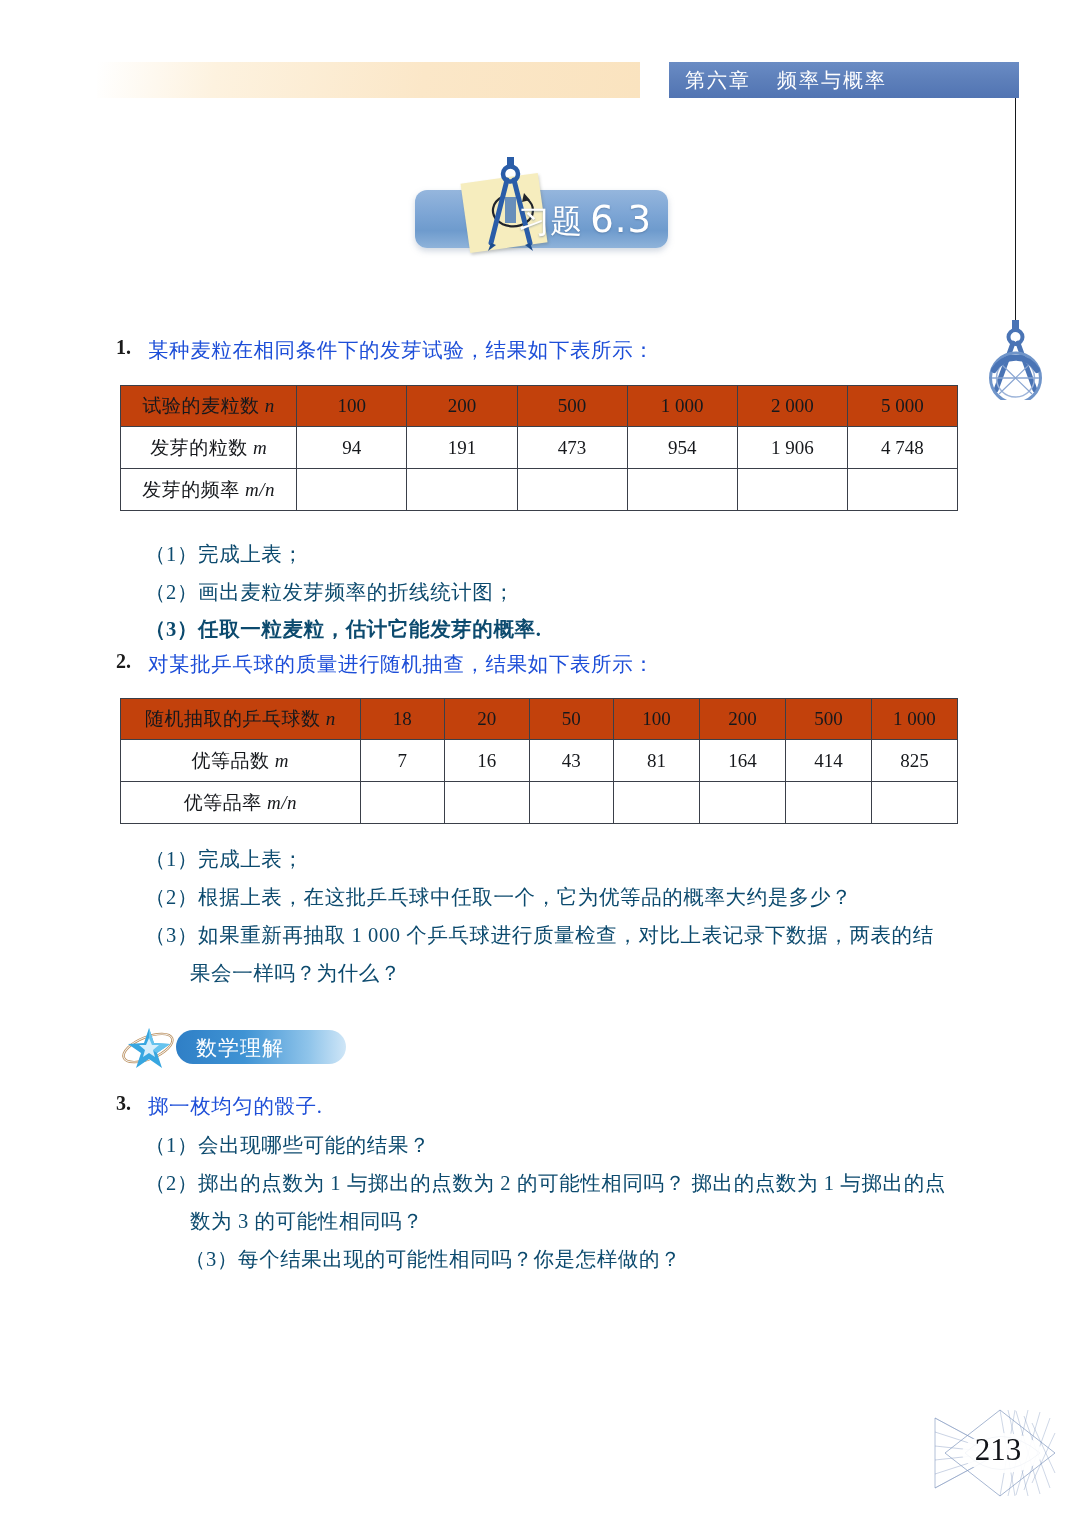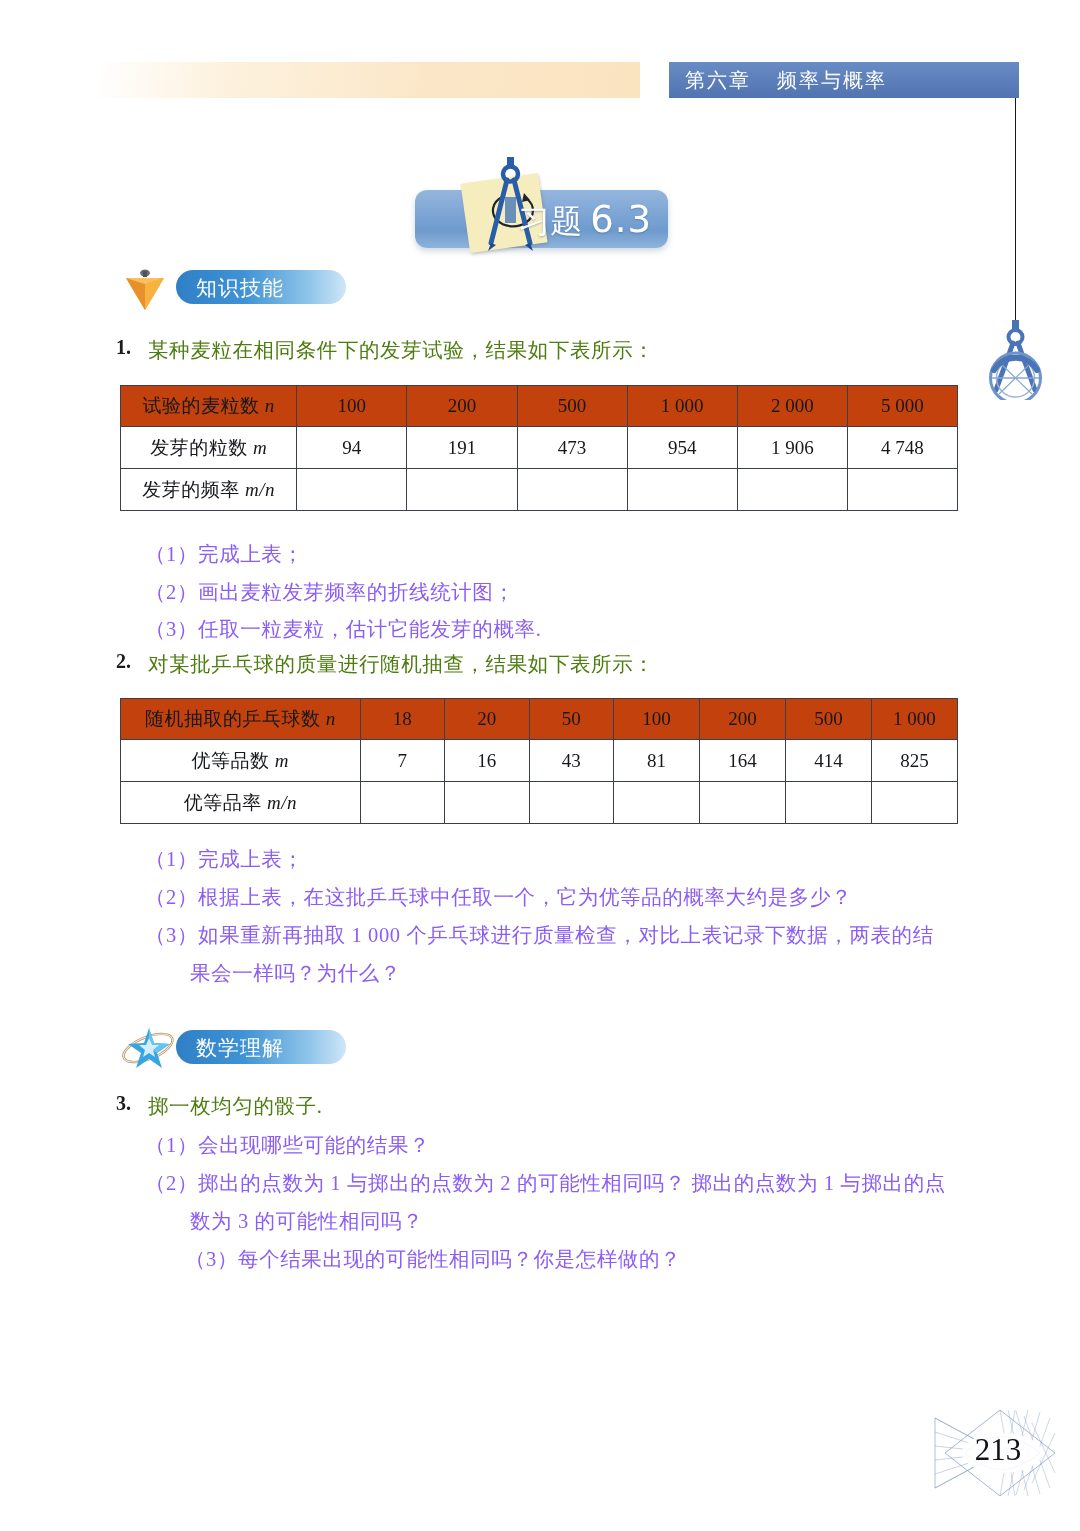--- a/index.html
+++ b/index.html
@@ -149,29 +149,29 @@
   .q-num {
     position: absolute;
     font-weight: bold;
     font-size: 20px;
     font-family: "Liberation Serif", serif;
     color: #1b1b1b;
   }
   .q-text {
     position: absolute;
     font-size: 20.5px;
-    color: #4d7c0f;
+    color: #1d4ed8;
     letter-spacing: 0.6px;
     white-space: nowrap;
     font-family: "Liberation Serif", "DejaVu Serif", serif;
   }
   .sub-text {
     position: absolute;
     font-size: 20.5px;
-    color: #8b5cf6;
+    color: #0c4a6e;
     letter-spacing: 0.6px;
     white-space: nowrap;
     font-family: "Liberation Serif", "DejaVu Serif", serif;
   }
 
   
   table.data-table {
     position: absolute;
     border-collapse: collapse;
     font-family: "Liberation Serif", "DejaVu Serif", serif;
@@ -252,33 +252,20 @@
       <path d="M39 25 L55 88" stroke="#2a5da8" stroke-width="5" fill="none" stroke-linecap="round"></path>
       <path d="M16 88 L13 96 L21 90 Z" fill="#1d4c8c"></path>
       <path d="M55 88 L58 96 L50 90 Z" fill="#1d4c8c"></path>
       <rect x="30" y="42" width="11" height="26" fill="#3a6fb8" opacity="0.75"></rect>
     </svg>
     <div class="badge-text">
       <span>习题</span><span class="num">6.3</span>
     </div>
   </div>
 
-  <div class="section-head" style="left:118px; top:268px; width:290px;">
-    <svg class="section-icon" viewBox="0 0 62 48">
-      <ellipse cx="27" cy="9" rx="5" ry="3.5" fill="#6b7076"></ellipse>
-      <rect x="25" y="7" width="4" height="6" fill="#4d5257"></rect>
-      <path d="M8 14 L46 14 L27 46 Z" fill="#f2a12e"></path>
-      <path d="M8 14 L27 20 L27 46 Z" fill="#e8912a"></path>
-      <path d="M8 14 L46 14 L27 20 Z" fill="#fac05d"></path>
-      <path d="M27 20 L46 14 L27 46 Z" fill="#f7b23f"></path>
-    </svg>
-    <div class="section-pill">
-      <div class="pill-label">知识技能</div>
-    </div>
-  </div>
 
   <div class="q-num" style="left:116px; top:336px;">1.</div>
   <div class="q-text" style="left:148px; top:336px;">某种麦粒在相同条件下的发芽试验，结果如下表所示：</div>
 
   <table class="data-table" style="left:120px; top:385px; width:838px;">
     <tbody>
         <tr class="hdr">
       <td class="rowlab" style="width:172px;">
         <span>试验的麦粒数</span>&nbsp;<span class="ital">n</span>
       </td>
@@ -309,21 +296,21 @@
       <td class="val"></td>
       <td class="val"></td>
       <td class="val"></td>
       <td class="val"></td>
     </tr>
   </tbody>
     </table>
 
   <div class="sub-text" style="left:145px; top:540px;">（1）完成上表；</div>
   <div class="sub-text" style="left:145px; top:578px;">（2）画出麦粒发芽频率的折线统计图；</div>
-  <div class="sub-text" style="left:145px; top:615px;">（3）任取一粒麦粒，估计它能发芽的概率.</div>
+  <div class="sub-text" style="left:145px; top:615px;font-weight:bold;">（3）任取一粒麦粒，估计它能发芽的概率.</div>
 
   <div class="q-num" style="left:116px; top:650px;">2.</div>
   <div class="q-text" style="left:148px; top:650px;">对某批乒乓球的质量进行随机抽查，结果如下表所示：</div>
 
   <table class="data-table" style="left:120px; top:698px; width:838px;">
     <tbody>
         <tr class="hdr">
       <td class="rowlab" style="width:238px;">
         <span>随机抽取的乒乓球数</span>&nbsp;<span class="ital">n</span>
       </td>

